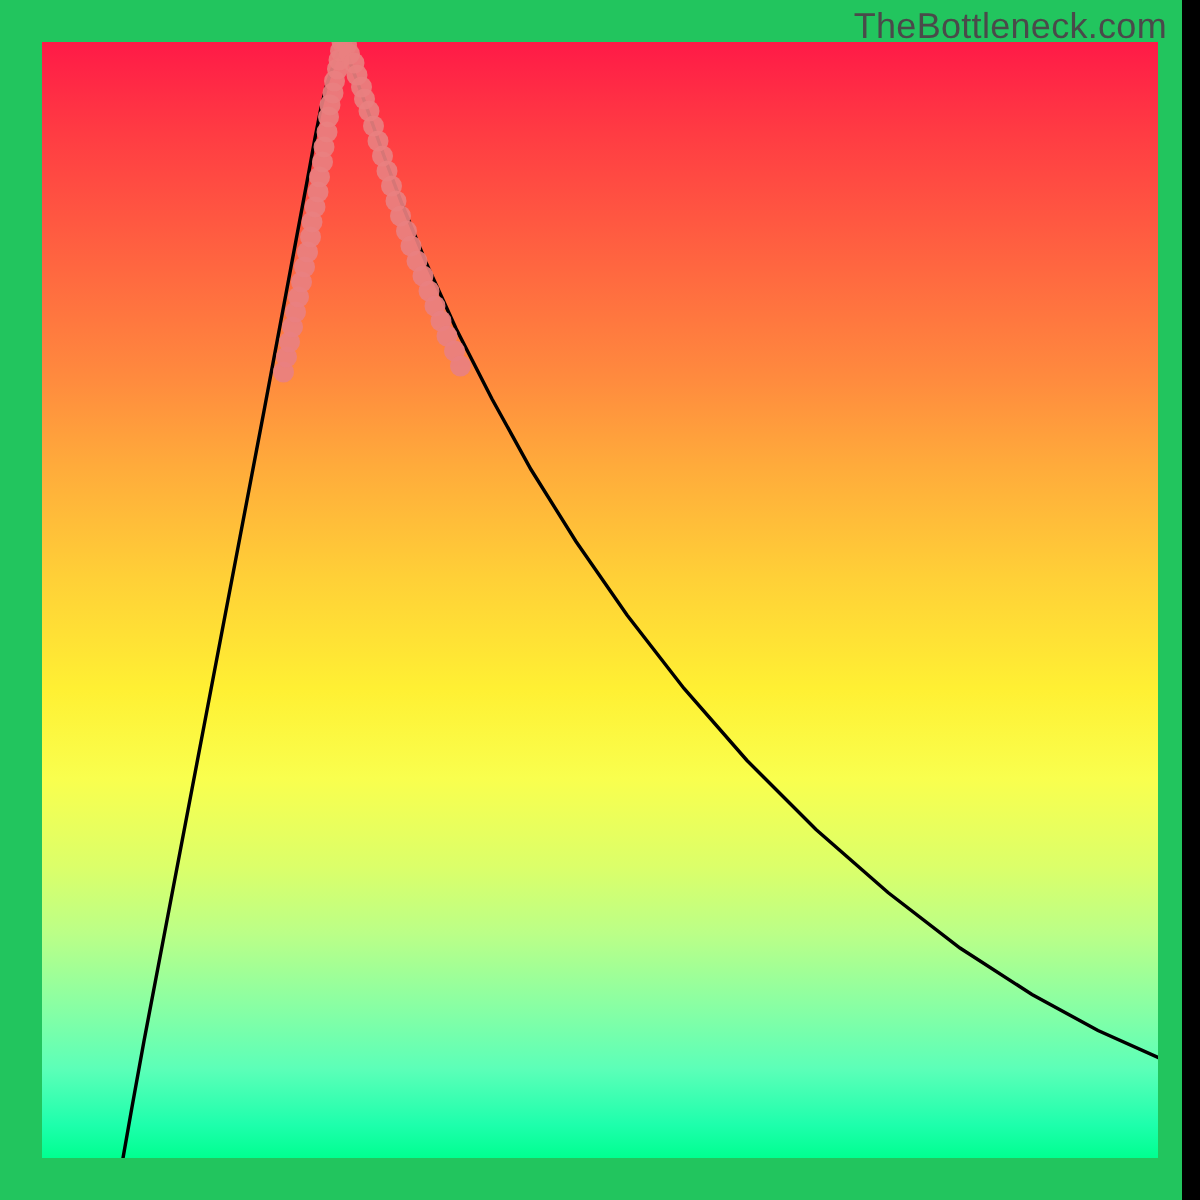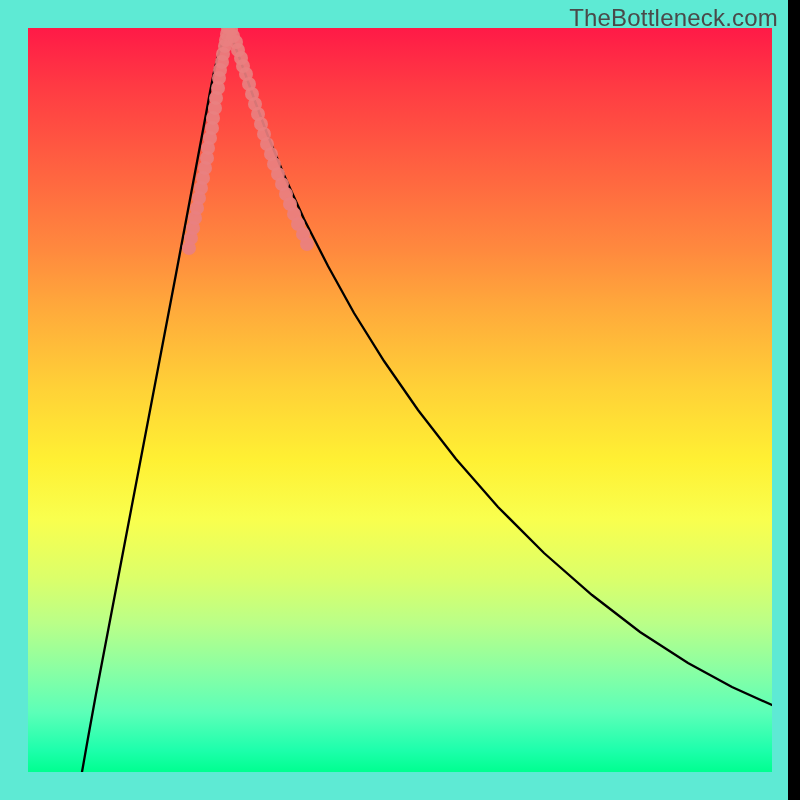--- a/index.html
+++ b/index.html
@@ -1,17 +1,17 @@
 <!DOCTYPE html>
 <html><head>
   <meta charset="utf-8">
   <style>
     * { margin: 0; padding: 0; box-sizing: border-box; }
     body { width: 800px; height: 800px; background: #000; overflow: hidden; position: relative; }
-    .frame { position: absolute; top: 0; left: 0; width: 788px; height: 800px; background: #5eead4; }
+    .frame { position: absolute; top: 0; left: 0; width: 788px; height: 800px; background: #22c55e; }
     .plot-area { position: absolute; top: 28px; left: 28px; width: 744px; height: 744px; overflow: hidden; }
     .gradient-bg {
       position: absolute; inset: 0;
       background: linear-gradient(to bottom,
         #ff1a47 0%,
         #ff3b43 8%,
         #ff6640 20%,
         #ff8a3e 30%,
         #ffab3b 38%,
         #ffd037 48%,

